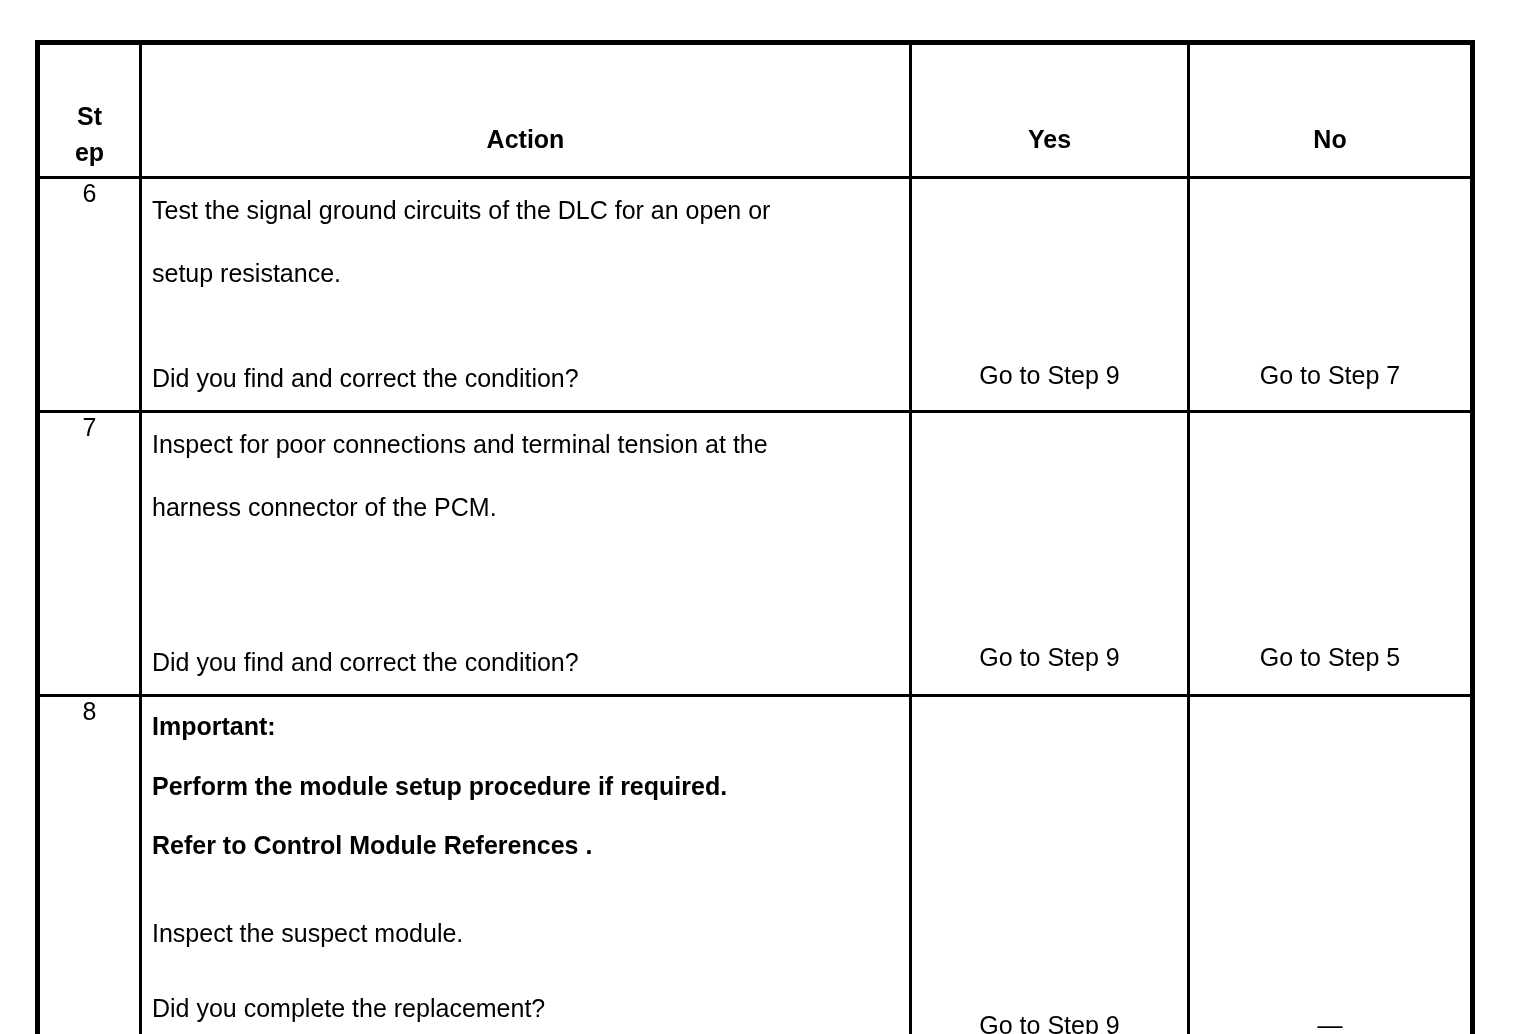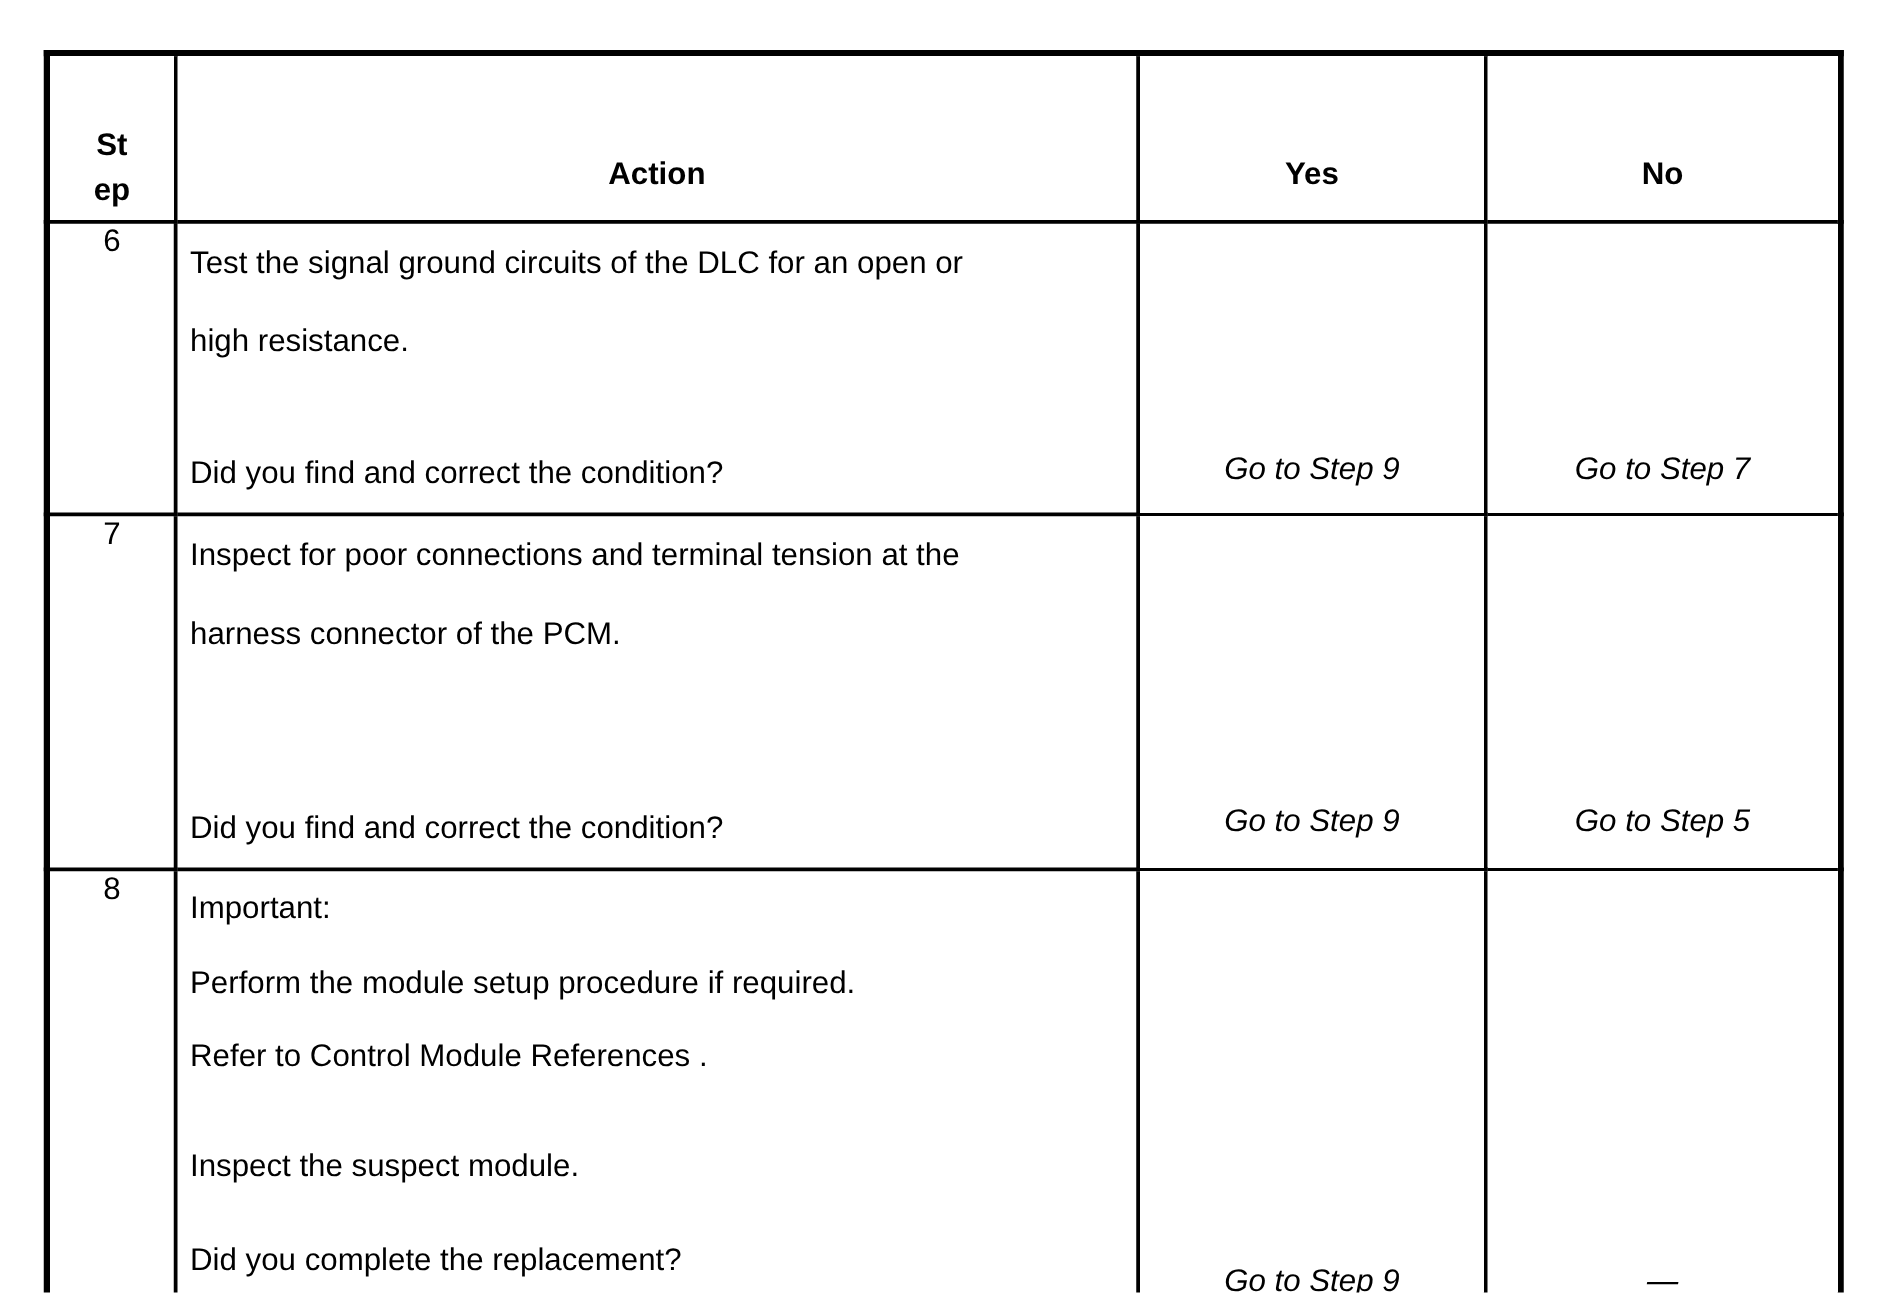--- a/index.html
+++ b/index.html
@@ -87,38 +87,37 @@
   .action-cell {
     padding: 14px 12px 10px 18px;
     font-size: 25px;
     line-height: 1.72;
     vertical-align: top;
   }
   .action-cell p {
     margin: 0;
     padding: 10px;
   }
-  .para-bold { font-weight: normal; line-height: 1.58; }
+  .para-bold { font-weight: bold; line-height: 1.58; }
   .indent-1 { padding-left: 7px; }
   .gap-lg { height: 42px; }
   .gap-md { height: 26px; }
   .gap-sm { height: 12px; }
 
   
   .ans-cell {
     position: relative;
     text-align: center;
     font-size: 25px;
   }
   .ans-inner {
     position: absolute;
     left: 0;
     right: 0;
     text-align: center;
-    font-style: italic;
   }
   .ans-r6 .ans-inner { bottom: 20px; }
   .ans-r7 .ans-inner { bottom: 22px; }
   .ans-r8 .ans-inner { bottom: 25px; }
 
   
   .row-6 .step-cell { height: 200px; }
   .row-7 .step-cell { height: 250px; }
   .row-8 .step-cell { height: 368px; }
 </style>
@@ -154,21 +153,21 @@
         </th>
       </tr>
     </thead>
 
     <tbody>
 
       <tr class="row-6">
         <td class="step-cell">6</td>
         <td class="action-cell">
           <p>Test the signal ground circuits of the DLC for an open or</p>
-          <p>high resistance.</p>
+          <p>setup resistance.</p>
           <div class="gap-lg"></div>
           <p class="indent-1">Did you find and correct the condition?</p>
         </td>
         <td class="ans-cell ans-r6">
           <span class="ans-inner">Go to Step 9</span>
         </td>
         <td class="ans-cell ans-r6">
           <span class="ans-inner">Go to Step 7</span>
         </td>
       </tr>

